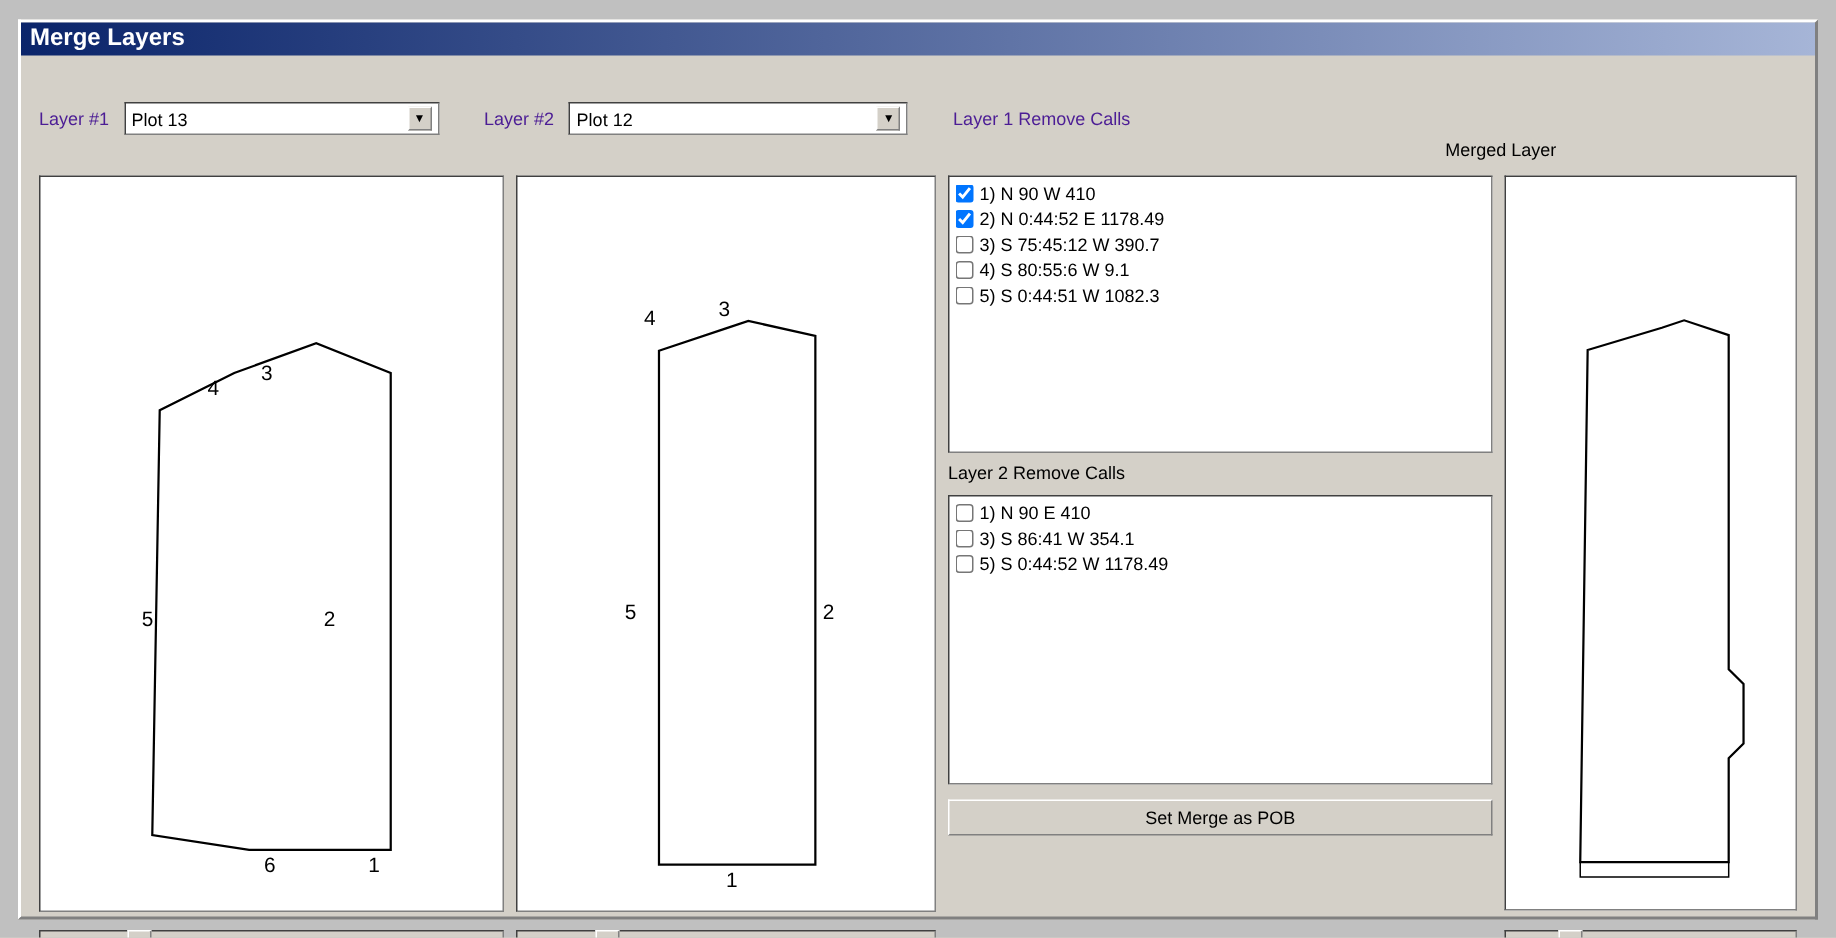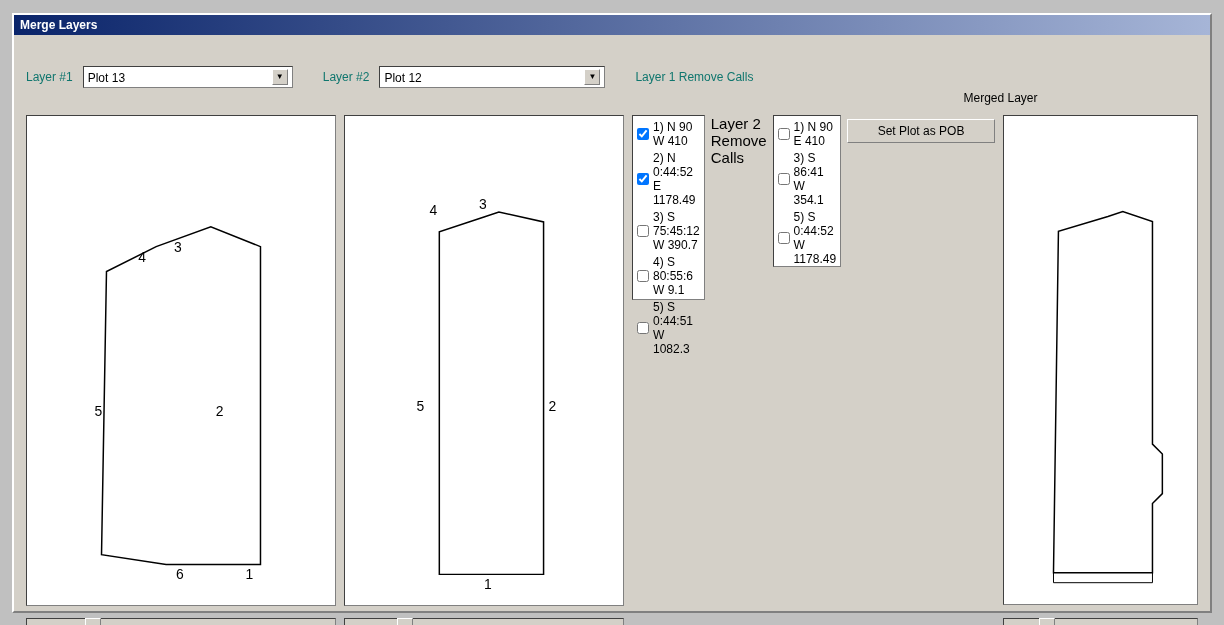--- a/index.html
+++ b/index.html
@@ -22,41 +22,41 @@
       width: 1200px;
       height: 600px;
       display: flex;
       flex-direction: column;
       position: relative;
     }
     .title-bar {
       background: linear-gradient(to right, #0a246a, #a6b5d7);
       color: white;
       padding: 3px 6px;
-      font-size: 12px;
+      font-size: 16px;
       font-weight: bold;
       display: flex;
       align-items: center;
       height: 22px;
     }
     .dialog-body {
       flex: 1;
       padding: 12px;
       display: flex;
       flex-direction: column;
       gap: 8px;
     }
     .top-row {
       display: flex;
       align-items: center;
       gap: 10px;
     }
     .label {
       font-size: 12px;
-      color: #0f766e;
+      color: #4c1d95;
     }
     .dropdown {
       background: white;
       border: 1px solid #808080;
       border-top-color: #404040;
       border-left-color: #404040;
       padding: 2px 4px;
       font-size: 12px;
       display: flex;
       align-items: flex-end;
@@ -95,45 +95,46 @@
     .canvas-layer1 { width: 310px; flex-shrink: 0; }
     .canvas-layer2 { width: 280px; flex-shrink: 0; }
     .canvas-merged { width: 195px; flex-shrink: 0; }
     .canvas-panel canvas, .canvas-panel svg {
       width: 100%;
       height: 100%;
     }
     .controls-panel {
       flex: 1;
       display: flex;
+      flex-direction: column;
       gap: 6px;
     }
     .section-label {
-      font-size: 15px;
+      font-size: 12px;
       color: #000;
       margin-bottom: 2px;
     }
     .merged-label {
       font-size: 12px;
       color: #000;
       margin-bottom: 2px;
       margin-top: 44px;
     }
     .checklist-box {
       background: white;
       border: 1px solid #808080;
       border-top-color: #404040;
       border-left-color: #404040;
       padding: 4px;
       display: flex;
       flex-direction: column;
       gap: 3px;
     }
     .checklist-box-1 { height: 185px; }
-    .checklist-box-2 { height: 152px; }
+    .checklist-box-2 { height: 193px; }
     .check-item {
       display: flex;
       align-items: center;
       gap: 4px;
       font-size: 12px;
     }
     .check-item input[type=checkbox] {
       width: 12px;
       height: 12px;
       margin: 0;
@@ -315,21 +316,21 @@
             <div class="check-item">
               <input type="checkbox" style="">
               <span>3) S 86:41 W 354.1</span>
             </div>
             <div class="check-item">
               <input type="checkbox" style="">
               <span>5) S 0:44:52 W 1178.49</span>
             </div>
           </div>
 
-        <button class="set-pob-btn">Set Plot as POB</button>
+        <button class="set-pob-btn">Set Merge as POB</button>
       </div>
 
       <div class="merged-col">
         <div class="canvas-panel canvas-merged" style="height: 490px;">
           <svg viewBox="0 0 195 490" xmlns="http://www.w3.org/2000/svg" width="195" height="490">
 
             <polygon points="50,460 150,460 150,390 160,380 160,340 150,330 150,105 120,95 105,100 55,115 50,460" fill="none" stroke="#000" stroke-width="1.5"></polygon>
 
             <polyline points="50,460 50,470 150,470 150,460" fill="none" stroke="#000" stroke-width="1"></polyline>
           </svg>

